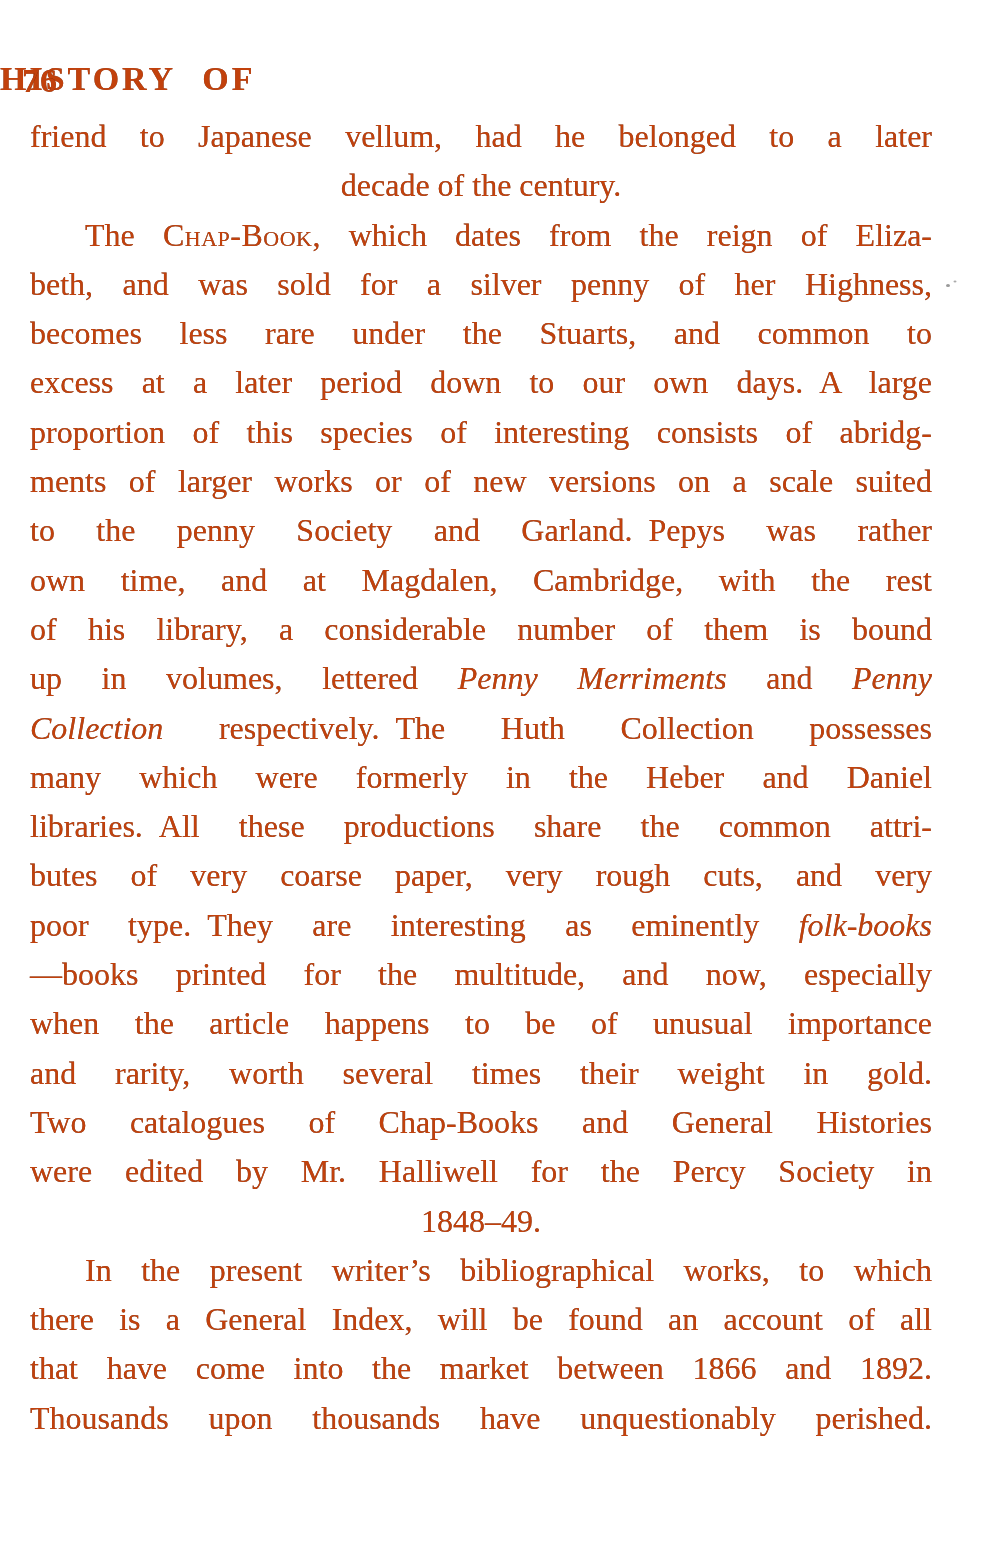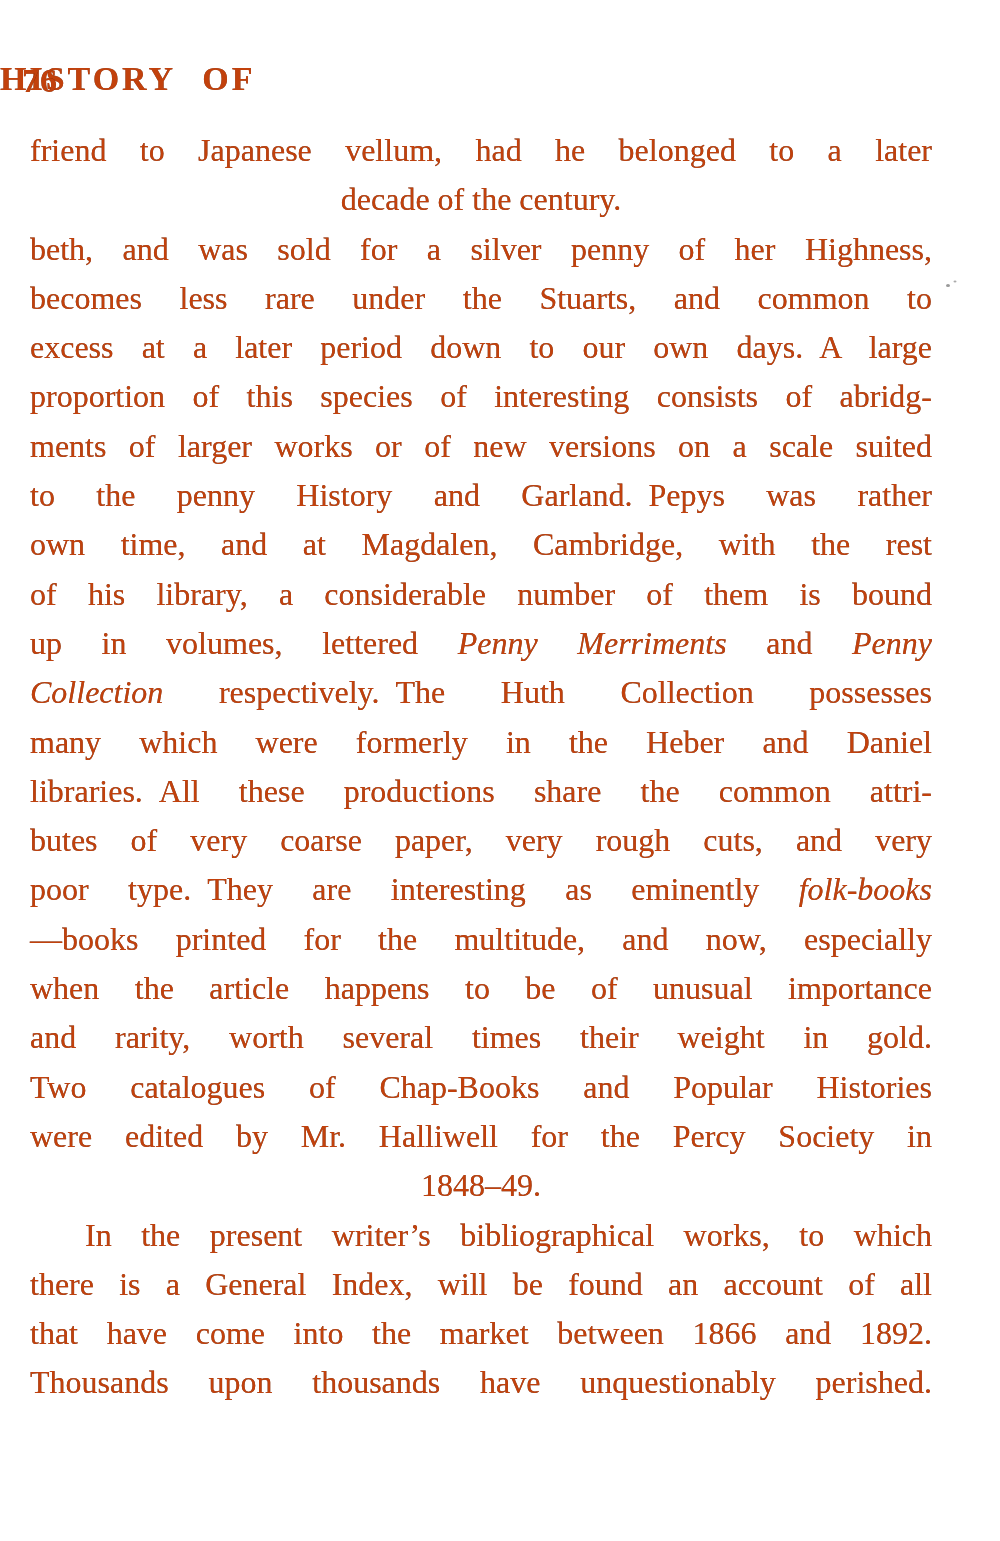--- a/index.html
+++ b/index.html
@@ -33,21 +33,21 @@
     display: block;
     text-align: left;
     font-size: 34px;
     font-weight: bold;
     letter-spacing: 3px;
     word-spacing: 16px;
     text-shadow: 0 0 0.5px rgba(10,10,10,0.6);
   }
   .text-block {
     position: absolute;
-    top: 126px;
+    top: 112px;
     left: 30px;
     width: 902px;
   }
   .line {
     font-size: 32px;
     line-height: 49.3px;
     height: 49.3px;
     text-shadow: 0 0 0.5px rgba(10,10,10,0.65);
     white-space: normal;
     text-align: center;
@@ -76,38 +76,39 @@
 <div class="page">
 
   <div class="running-head">
     <span class="page-num">76</span>
     <span class="head-title">HISTORY OF</span>
   </div>
 
   <div class="text-block" id="text-block">
       <div class="line just"><span>friend to Japanese vellum, had he belonged to a later</span></div>
       <div class="line"><span>decade of the century.</span></div>
+      <div class="line just indent"><span>The </span><span class="smallcaps">Chap-Book</span><span>, which dates from the reign of Eliza-</span></div>
       <div class="line just"><span>beth, and was sold for a silver penny of her Highness,</span></div>
       <div class="line just"><span>becomes less rare under the Stuarts, and common to</span></div>
       <div class="line just"><span>excess at a later period down to our own days. A large</span></div>
       <div class="line just"><span>proportion of this species of interesting consists of abridg-</span></div>
       <div class="line just"><span>ments of larger works or of new versions on a scale suited</span></div>
-      <div class="line just"><span>to the penny History and Garland. Pepys was rather</span></div>
+      <div class="line just"><span>to the penny Society and Garland. Pepys was rather</span></div>
       <div class="line just"><span>own time, and at Magdalen, Cambridge, with the rest</span></div>
       <div class="line just"><span>of his library, a considerable number of them is bound</span></div>
       <div class="line just"><span>up in volumes, lettered </span><span class="italic">Penny Merriments</span><span> and </span><span class="italic">Penny</span></div>
       <div class="line just"><span class="italic">Collection</span><span> respectively. The Huth Collection possesses</span></div>
       <div class="line just"><span>many which were formerly in the Heber and Daniel</span></div>
       <div class="line just"><span>libraries. All these productions share the common attri-</span></div>
       <div class="line just"><span>butes of very coarse paper, very rough cuts, and very</span></div>
       <div class="line just"><span>poor type. They are interesting as eminently </span><span class="italic">folk-books</span></div>
       <div class="line just"><span>—books printed for the multitude, and now, especially</span></div>
       <div class="line just"><span>when the article happens to be of unusual importance</span></div>
       <div class="line just"><span>and rarity, worth several times their weight in gold.</span></div>
-      <div class="line just"><span>Two catalogues of Chap-Books and Popular Histories</span></div>
+      <div class="line just"><span>Two catalogues of Chap-Books and General Histories</span></div>
       <div class="line just"><span>were edited by Mr. Halliwell for the Percy Society in</span></div>
       <div class="line"><span>1848–49.</span></div>
       <div class="line just indent"><span>In the present writer’s bibliographical works, to which</span></div>
       <div class="line just"><span>there is a General Index, will be found an account of all</span></div>
       <div class="line just"><span>that have come into the market between 1866 and 1892.</span></div>
       <div class="line just"><span>Thousands upon thousands have unquestionably perished.</span></div>
     </div>
 
   <div class="speck"></div>
 

